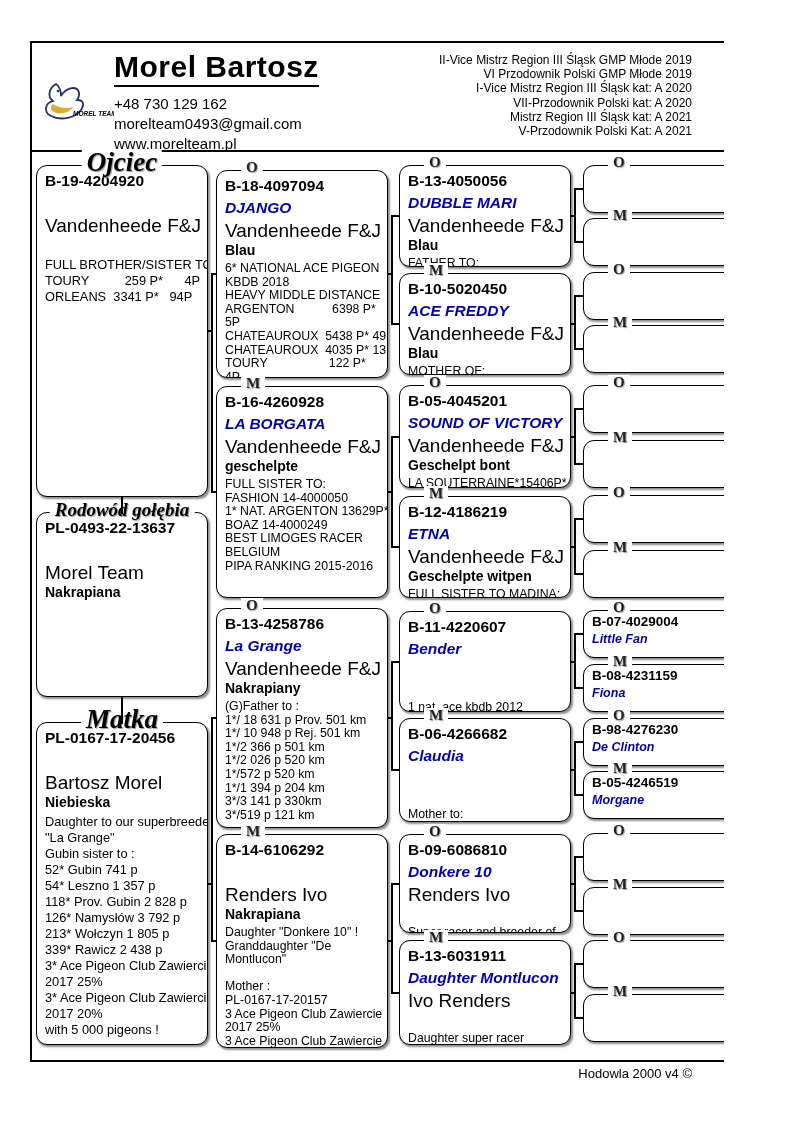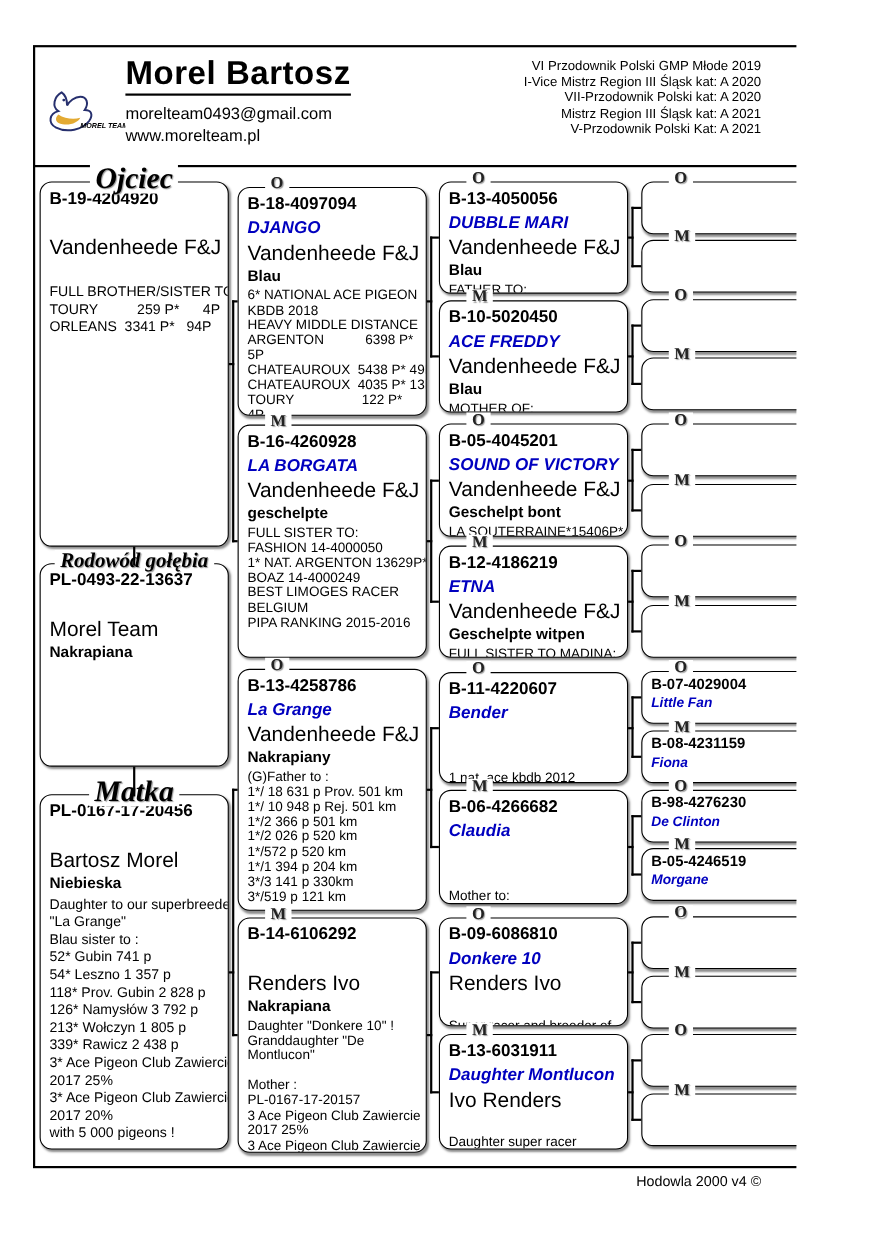--- a/index.html
+++ b/index.html
@@ -49,24 +49,26 @@
 
   <svg class="logo" width="78" height="50" viewBox="0 0 78 50">
     <path d="M20 6 C13 10 11 19 17 23 C9 25 7 34 15 38 C25 43 39 40 45 32 C49 26 47 22 41 22 C45 16 43 10 37 10 C32 10 27 14 25 18 C25 12 23 8 20 6 Z" fill="#fff" stroke="#27306e" stroke-width="1.8"></path>
     <path d="M17 26 C13 30 15 34 21 35 C29 36 35 33 37 29 C31 31 23 30 17 26 Z" fill="#e3aa33"></path>
     <circle cx="22" cy="13" r="1.3" fill="#27306e"></circle>
     <text x="37" y="38" font-size="6.5" font-style="italic" font-weight="bold" font-family="Liberation Sans, sans-serif" fill="#000">MOREL TEAM</text>
   </svg>
 
   <div class="h-name">Morel Bartosz</div>
   <div class="h-contact">
+    <div>+48 730 129 162</div>
     <div>morelteam0493@gmail.com</div>
     <div>www.morelteam.pl</div>
   </div>
   <div class="awards" id="awards">
+      <div>II-Vice Mistrz Region III Śląsk GMP Młode 2019</div>
       <div>VI Przodownik Polski GMP Młode 2019</div>
       <div>I-Vice Mistrz Region III Śląsk kat: A 2020</div>
       <div>VII-Przodownik Polski kat: A 2020</div>
       <div>Mistrz Region III Śląsk kat: A 2021</div>
       <div>V-Przodownik Polski Kat: A 2021</div>
     </div>
 
   <div id="pedigree">
       <div class="pbox tall" style="left: 36px; top: 165px; width: 172px; height: 332px;">
         <div class="plabel center big">Ojciec</div>
@@ -91,21 +93,21 @@
       </div>
       <div class="pbox tall" style="left: 36px; top: 722px; width: 172px; height: 323px;">
         <div class="plabel center big">Matka</div>
         <div class="bx-inner">
           <div class="ring">PL-0167-17-20456</div>
           <div class="pname"></div>
           <div class="owner">Bartosz Morel</div>
           <div class="pcolor">Niebieska</div>
           <div class="note">Daughter to our superbreeder</div>
           <div class="note">"La Grange"</div>
-          <div class="note">Blau sister to :</div>
+          <div class="note">Gubin sister to :</div>
           <div class="note">52* Gubin 741 p</div>
           <div class="note">54* Leszno 1 357 p</div>
           <div class="note">118* Prov. Gubin 2 828 p</div>
           <div class="note">126* Namysłów 3 792 p</div>
           <div class="note">213* Wołczyn 1 805 p</div>
           <div class="note">339* Rawicz 2 438 p</div>
           <div class="note">3* Ace Pigeon Club Zawiercie</div>
           <div class="note">2017 25%</div>
           <div class="note">3* Ace Pigeon Club Zawiercie</div>
           <div class="note">2017 20%</div>

